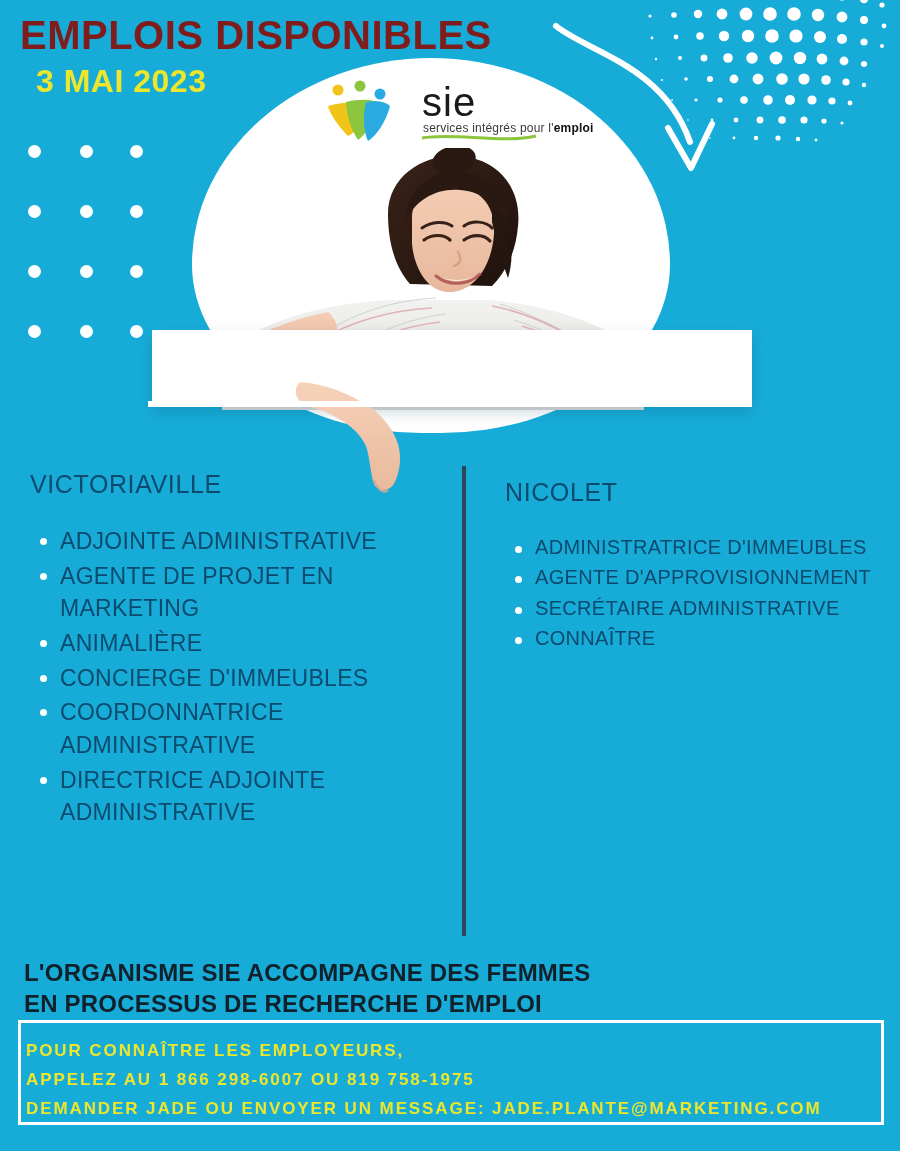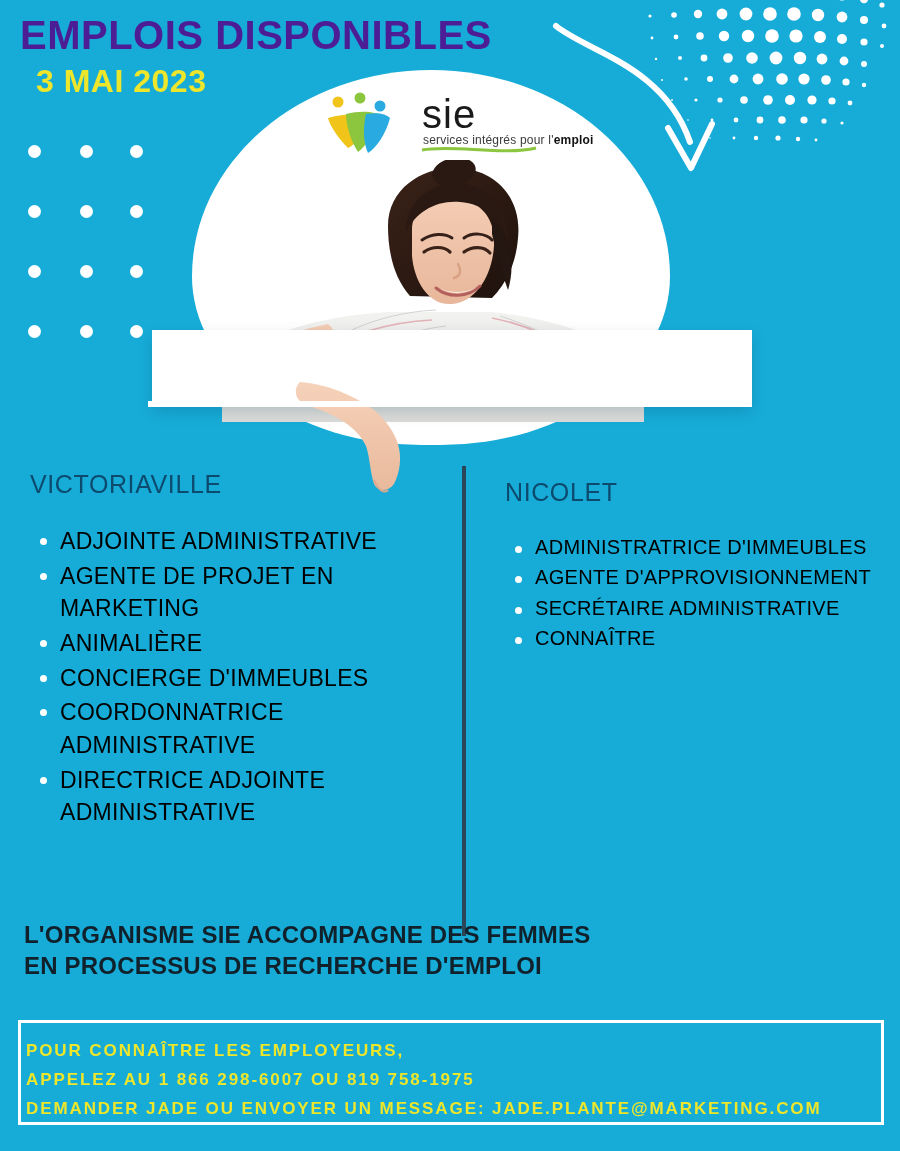--- a/index.html
+++ b/index.html
@@ -7,40 +7,40 @@
     width:900px;height:1151px;overflow:hidden;
     background:#17ACD8;
     font-family:"Liberation Sans", sans-serif;
     position:relative;
   }
   .poster{position:absolute;inset:0;background:#17ACD8;overflow:hidden;}
 
   
   .hdr{position:absolute;left:20px;top:14px;z-index:40;}
   .hdr-title{
-    font-size:40px;font-weight:bold;color:#4c1d95;letter-spacing:.5px;
+    font-size:40px;font-weight:bold;color:#7f1d1d;letter-spacing:.5px;
     line-height:1.05;margin:0;white-space:nowrap;
   }
   .hdr-date{
     font-size:32px;font-weight:bold;color:#EDE62B;letter-spacing:.5px;
     line-height:1.1;margin:8px 0 0 16px;white-space:nowrap;
   }
 
   
   .halftone{position:absolute;left:636px;top:-34px;width:264px;height:182px;z-index:5;}
 
   
   .arrow{position:absolute;left:552px;top:20px;width:180px;height:180px;z-index:30;}
 
   
   .dotgrid{position:absolute;left:18px;top:135px;width:140px;height:220px;z-index:20;}
   .dotgrid i{position:absolute;width:13px;height:13px;border-radius:50%;background:#ffffff;display:block;}
 
   
-  .circle-wrap{position:absolute;left:192px;top:70px;width:478px;height:375px;z-index:10;}
+  .circle-wrap{position:absolute;left:192px;top:58px;width:478px;height:375px;z-index:10;}
   .circle{
     position:absolute;left:0;top:0;width:478px;height:375px;
     background:#ffffff;border-radius:50% 50% 48% 48% / 55% 55% 45% 45%;
     overflow:hidden;
   }
   
   .logo{position:absolute;left:130px;top:22px;width:290px;height:62px;z-index:14;}
   
   .photo{position:absolute;left:0;top:90px;width:478px;height:300px;z-index:12;}
 
@@ -60,32 +60,32 @@
   .col-left{left:30px;top:470px;width:420px;}
   .col-right{left:505px;top:478px;width:400px;}
 
   .city{
     color:#0c4a6e;font-size:25px;letter-spacing:.6px;margin:0 0 26px 0;
     font-weight:normal;
   }
   .city-2{margin-top:96px;}
   ul.jobs{list-style:none;margin:0;padding:0;}
   ul.jobs li{
-    position:relative;color:#000000;font-size:23px;line-height:1.42;
+    position:relative;color:#0c4a6e;font-size:23px;line-height:1.42;
     padding-left:30px;margin-bottom:2px;letter-spacing:.3px;
   }
   ul.jobs li:before{
     content:"";position:absolute;left:10px;top:13px;
     width:7px;height:7px;border-radius:50%;background:#ffffff;
   }
   .col-right ul.jobs li{font-size:20px;}
 
   
   .tagline{
-    position:absolute;left:24px;top:920px;width:840px;z-index:25;
+    position:absolute;left:24px;top:958px;width:840px;z-index:25;
     color:#10212C;font-size:24px;font-weight:bold;line-height:1.28;
     letter-spacing:.2px;
   }
   .contact-box{
     position:absolute;left:18px;top:1020px;width:866px;height:105px;
     border:3px solid #ffffff;box-sizing:border-box;z-index:24;
   }
   .contact-lines{
     position:absolute;left:26px;top:1036px;width:850px;z-index:26;
     color:#EDE62B;font-size:17px;line-height:1.72;letter-spacing:1.9px;

